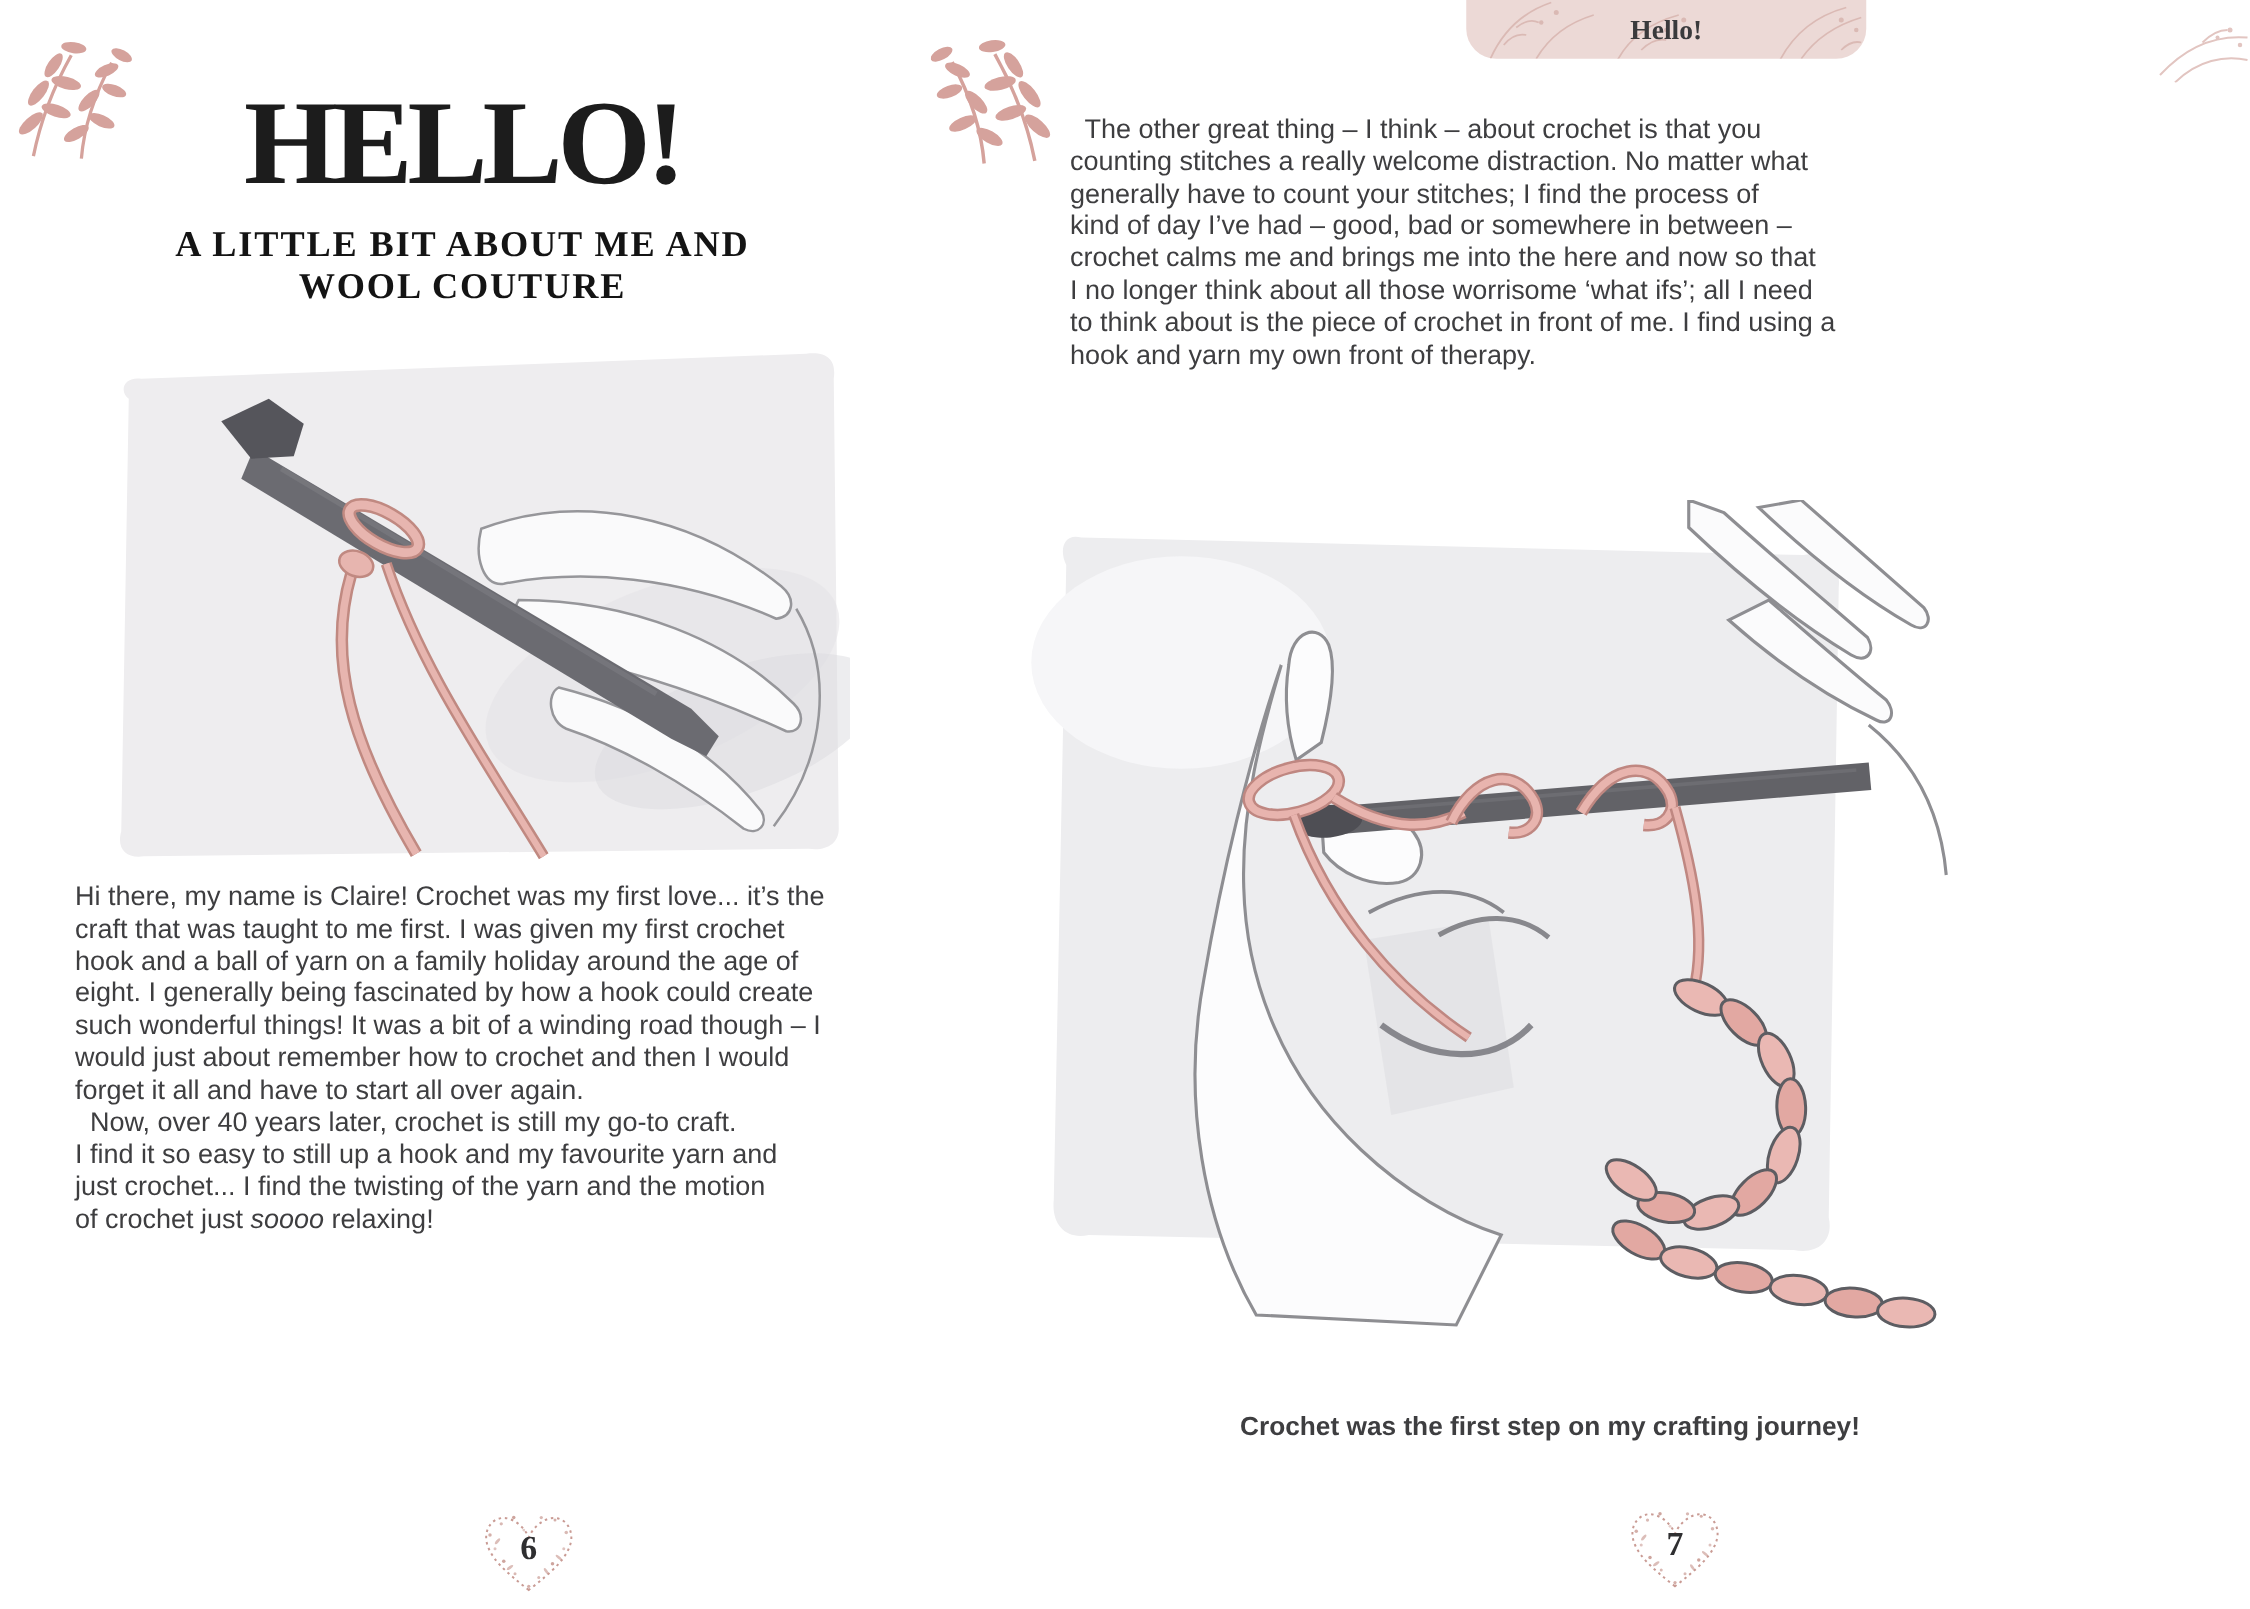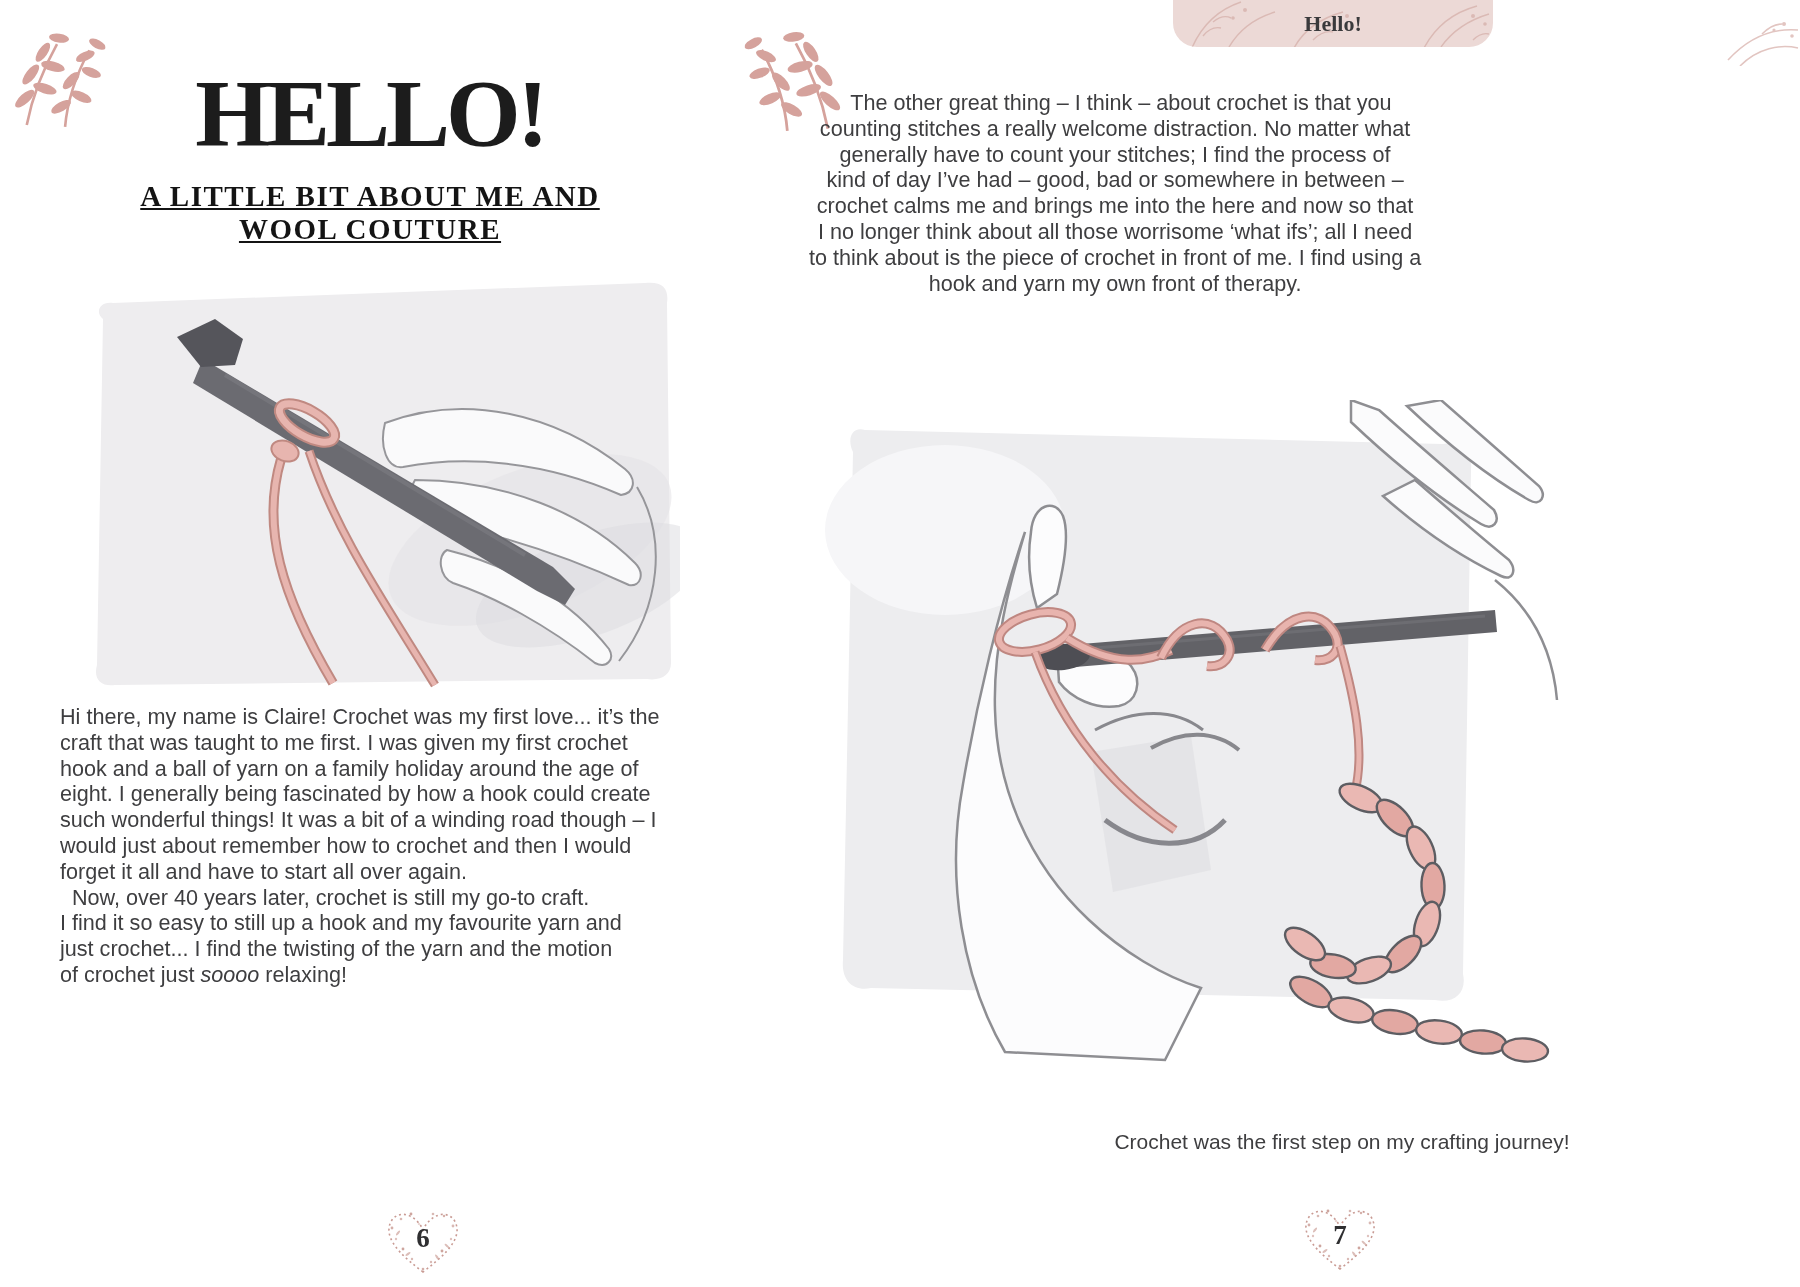--- a/index.html
+++ b/index.html
@@ -26,46 +26,46 @@
   .sprig-left{left:2px;top:24px;width:106px;height:106px;}
   .sprig-right{left:740px;top:22px;width:116px;height:112px;transform:scaleX(-1);}
   .title{
     position:absolute;left:60px;top:62px;width:620px;
     font-family:"Liberation Serif",serif;font-weight:bold;color:var(--ink);
     font-size:96px;letter-spacing:-4px;text-align:center;line-height:104px;
   }
   .subtitle{
     position:absolute;left:40px;top:180px;width:660px;text-align:center;
     font-family:"Liberation Serif",serif;font-weight:bold;color:#141414;
-    font-size:29px;letter-spacing:1.5px;line-height:33px;text-decoration:underline;
+    font-size:29px;letter-spacing:1.5px;line-height:33px;
   }
   .illus{position:absolute;}
   .illus-left{left:85px;top:255px;width:595px;height:435px;}
   .body{position:absolute;font-size:21.6px;color:var(--text);}
   .tline{white-space:pre;line-height:25.8px;}
   .body-left{left:60px;top:704px;}
   .body-left em{}
 
   
   .tab{
     position:absolute;left:1173px;top:0;width:320px;height:47px;
     background:var(--tab-bg);border-radius:0 0 24px 24px;overflow:hidden;
   }
   .tab-deco{position:absolute;left:0;top:0;width:320px;height:47px;}
   .tab-label{
     position:absolute;left:0;top:0;width:320px;height:47px;
     display:flex;align-items:center;justify-content:center;
     font-family:"Liberation Serif",serif;font-weight:bold;font-size:22px;color:#3a3a3c;
   }
   .corner-deco{position:absolute;left:1722px;top:0;width:78px;height:66px;}
-  .body-right{left:809px;top:90px;text-align:center;}
+  .body-right{left:856px;top:90px;}
   .illus-right{left:795px;top:400px;width:775px;height:690px;}
   .caption{
-    position:absolute;right:108px;top:1130px;width:700px;text-align:center;
-    font-size:21px;color:var(--text);
+    position:absolute;right:108px;top:1130px;width:700px;text-align:left;
+    font-size:21px;color:var(--text);font-weight:bold;
   }
 
   
   .pagenum{position:absolute;width:84px;height:74px;}
   .pagenum-left{left:381px;top:1206px;}
   .pagenum-right{left:1298px;top:1203px;}
   .pagenum .heart{position:absolute;left:0;top:0;width:84px;height:74px;}
   .pagenum .num{
     position:absolute;left:0;top:17px;width:84px;text-align:center;
     font-family:"Liberation Serif",serif;font-weight:bold;font-size:27px;color:#2f2f31;

